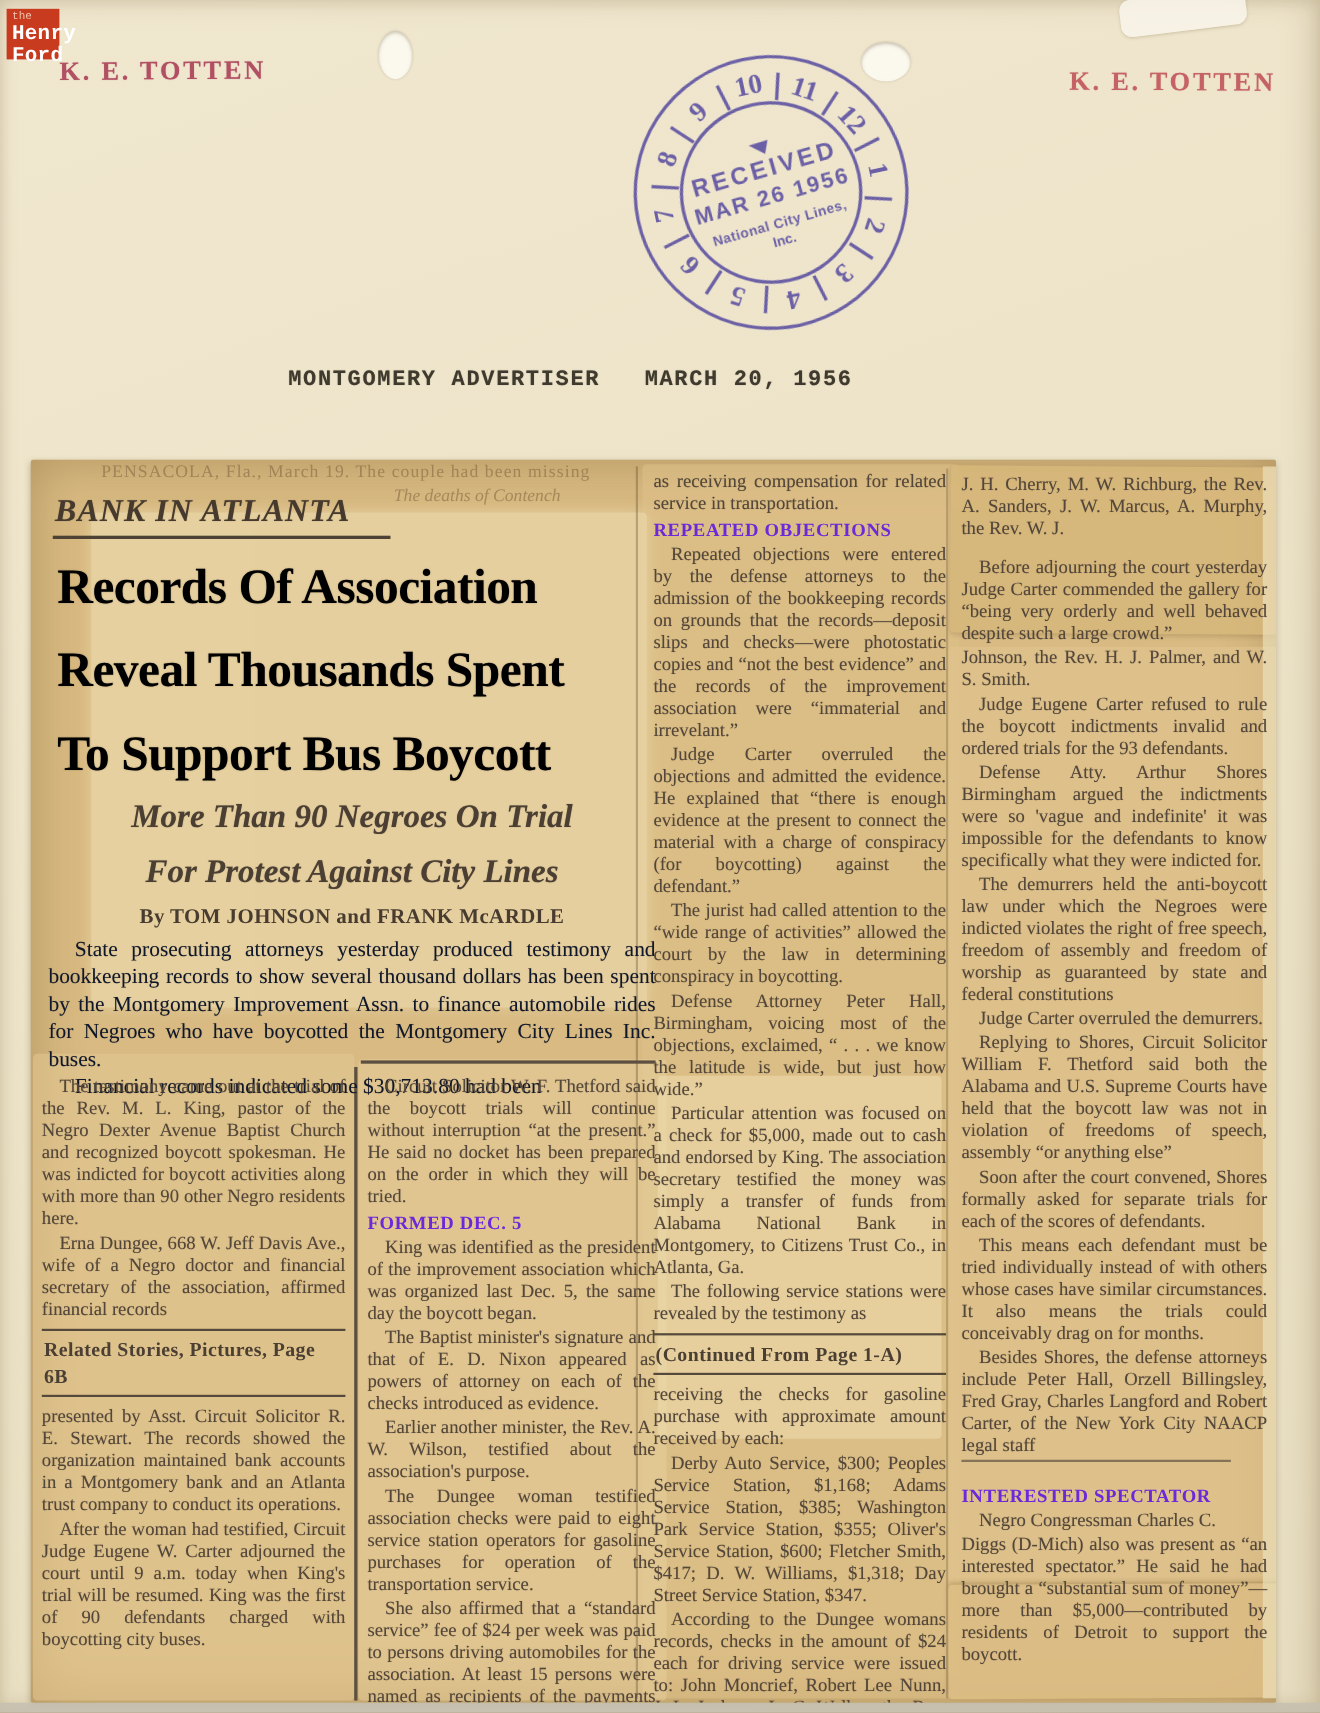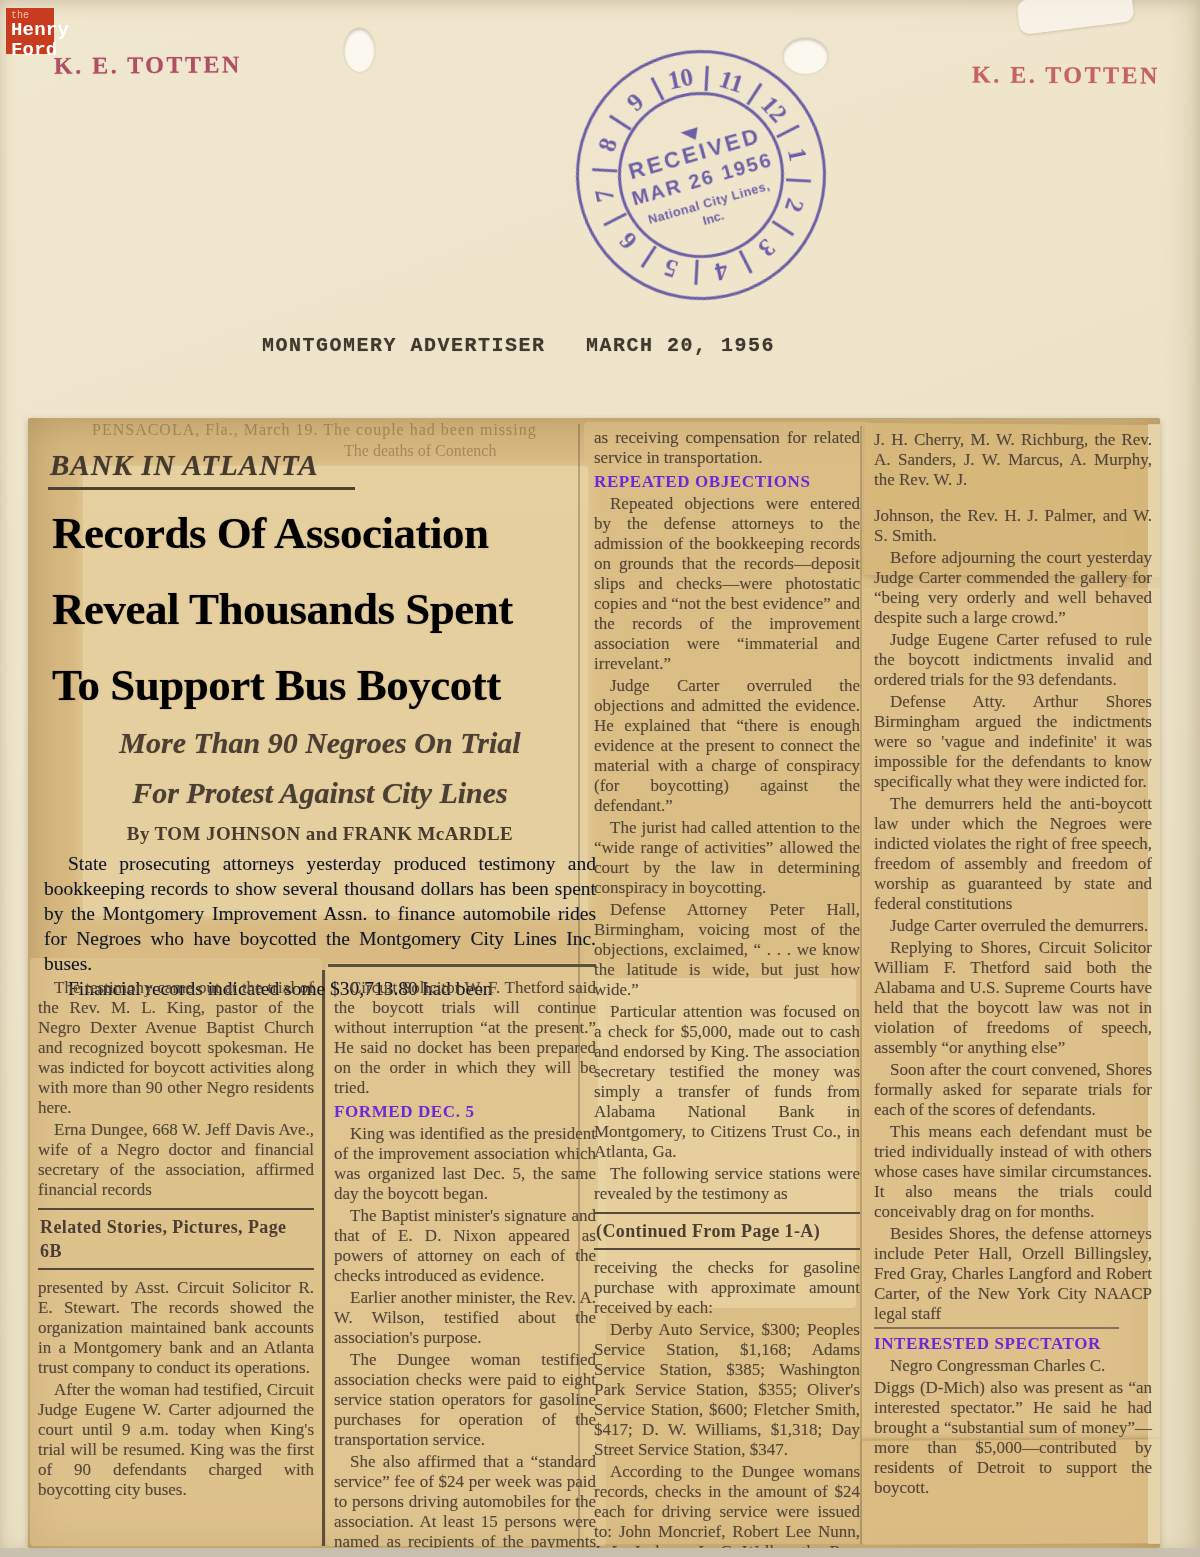--- a/index.html
+++ b/index.html
@@ -69,21 +69,21 @@
   .patch-col2{left:298px;top:545px;width:280px;height:583px;background:#e7cf9e;opacity:.5;}
   .patch-col3{left:556px;top:4px;width:288px;height:1122px;background:#dec189;opacity:.55;}
   .patch-col3b{left:570px;top:560px;width:258px;height:330px;background:#eedcb0;opacity:.55;}
   .patch-col4a{left:836px;top:6px;width:298px;height:152px;background:#d7b87b;opacity:.85;transform:rotate(.4deg);box-shadow:0 2px 5px rgba(110,85,45,.3);}
   .patch-col4b{left:834px;top:170px;width:300px;height:850px;background:#e1c48f;opacity:.6;}
   .patch-col4c{left:834px;top:1022px;width:302px;height:104px;background:#dcbd84;opacity:.9;transform:rotate(-.3deg);box-shadow:0 -2px 5px rgba(110,85,45,.3);}
   .tornedge{position:absolute;left:1120px;top:6px;width:14px;height:1120px;background:#ecdfba;opacity:.7;}
 
   .ghost{position:absolute;color:rgba(118,92,56,.5);filter:blur(.5px);font:16px "Liberation Serif",serif;white-space:nowrap;}
   .ghost-1{left:64px;top:3px;letter-spacing:1px;}
-  .ghost-2{left:316px;top:24px;}
+  .ghost-2{left:330px;top:24px;font-style:italic;}
 
   .vline{position:absolute;background:rgba(84,66,42,.5);}
   .vline-a{left:550px;top:6px;width:2px;height:1120px;opacity:.65;}
   .vline-b{left:832px;top:8px;width:2px;height:1118px;opacity:.5;}
   .col2-border{left:294px;top:552px;width:2.5px;height:576px;background:#5e5040;position:absolute;}
   .col2-toprule{left:300px;top:546px;width:268px;height:2.5px;background:#5e5040;position:absolute;}
 
   
   .hblock{position:absolute;left:16px;top:30px;width:552px;color:#473c2f;}
   .kicker{display:inline-block;font:italic 700 29px/34px "Liberation Serif",serif;letter-spacing:1px;
@@ -95,21 +95,21 @@
   .lead{font:19.5px/25px "Liberation Serif",serif;text-align:justify;text-indent:24px;margin:4px 0 0;color:#0f172a;
     text-shadow:0 0 1px rgba(78,66,52,.35);}
   .lead2{text-indent:24px;margin:0;}
 
   
   .col{position:absolute;color:#53463a;}
   .np{margin:0 0 2px;text-indent:16px;text-align:justify;font:17px/20px "Liberation Serif",serif;
     text-shadow:0 0 1px rgba(90,75,55,.35);}
   .noind{text-indent:0;}
   .subhd{font:700 17px/21px "Liberation Serif",serif;letter-spacing:.6px;margin:3px 0 2px;color:#6d28d9;}
-  .subhd-rule{border-top:2px solid rgba(86,74,60,.65);padding-top:4px;width:88%;}
+  .subhd-rule{border-top:2px solid rgba(86,74,60,.65);padding-top:20px;width:88%;}
   .rulebox{border-top:2.5px solid #55493b;border-bottom:2.5px solid #55493b;font:700 18px/24px "Liberation Serif",serif;
     padding:5px 2px;margin:8px 0;color:#4b3f33;letter-spacing:.4px;}
   .piece-gap{margin-bottom:16px;}
   .col-1{left:10px;top:560px;width:276px;}
   .col-2{left:306px;top:560px;width:262px;}
   .col-3{left:566px;top:10px;width:266px;}
   .col-4{left:846px;top:12px;width:278px;}
 
   .bottom-strip{position:absolute;left:0;bottom:0;width:1200px;height:9px;background:#c6c0b1;opacity:.85;z-index:5;}
 </style>
@@ -227,22 +227,22 @@
       <p class="np">Particular attention was focused on a check for $5,000, made out to cash and endorsed by King. The association secretary testified the money was simply a transfer of funds from Alabama National Bank in Montgomery, to Citizens Trust Co., in Atlanta, Ga.</p>
       <p class="np">The following service stations were revealed by the testimony as</p>
       <div class="rulebox">(Continued From Page 1-A)</div>
       <p class="np noind">receiving the checks for gasoline purchase with approximate amount received by each:</p>
       <p class="np">Derby Auto Service, $300; Peoples Service Station, $1,168; Adams Service Station, $385; Washington Park Service Station, $355; Oliver's Service Station, $600; Fletcher Smith, $417; D. W. Williams, $1,318; Day Street Service Station, $347.</p>
       <p class="np">According to the Dungee womans records, checks in the amount of $24 each for driving service were issued to: John Moncrief, Robert Lee Nunn, J. L. Jackson, L. C. Walker, the Rev. R. B. McCain, Larry Bryant, H. N. Johnson, Frank Massey, Thomas McCloud,</p>
     </div>
 
     <div class="col col-4">
       <p class="np noind piece-gap">J. H. Cherry, M. W. Richburg, the Rev. A. Sanders, J. W. Marcus, A. Murphy, the Rev. W. J.</p>
+      <p class="np">Before adjourning the court yesterday Judge Carter commended the gallery for “being very orderly and well behaved despite such a large crowd.”</p>
       <p class="np noind">Johnson, the Rev. H. J. Palmer, and W. S. Smith.</p>
-      <p class="np">Before adjourning the court yesterday Judge Carter commended the gallery for “being very orderly and well behaved despite such a large crowd.”</p>
       <p class="np">Judge Eugene Carter refused to rule the boycott indictments invalid and ordered trials for the 93 defendants.</p>
       <p class="np">Defense Atty. Arthur Shores Birmingham argued the indictments were so 'vague and indefinite' it was impossible for the defendants to know specifically what they were indicted for.</p>
       <p class="np">The demurrers held the anti-boycott law under which the Negroes were indicted violates the right of free speech, freedom of assembly and freedom of worship as guaranteed by state and federal constitutions</p>
       <p class="np">Judge Carter overruled the demurrers.</p>
       <p class="np">Replying to Shores, Circuit Solicitor William F. Thetford said both the Alabama and U.S. Supreme Courts have held that the boycott law was not in violation of freedoms of speech, assembly “or anything else”</p>
       <p class="np">Soon after the court convened, Shores formally asked for separate trials for each of the scores of defendants.</p>
       <p class="np">This means each defendant must be tried individually instead of with others whose cases have similar circumstances. It also means the trials could conceivably drag on for months.</p>
       <p class="np">Besides Shores, the defense attorneys include Peter Hall, Orzell Billingsley, Fred Gray, Charles Langford and Robert Carter, of the New York City NAACP legal staff</p>
       <div class="subhd subhd-rule">INTERESTED SPECTATOR</div>
       <p class="np">Negro Congressman Charles C.</p>

